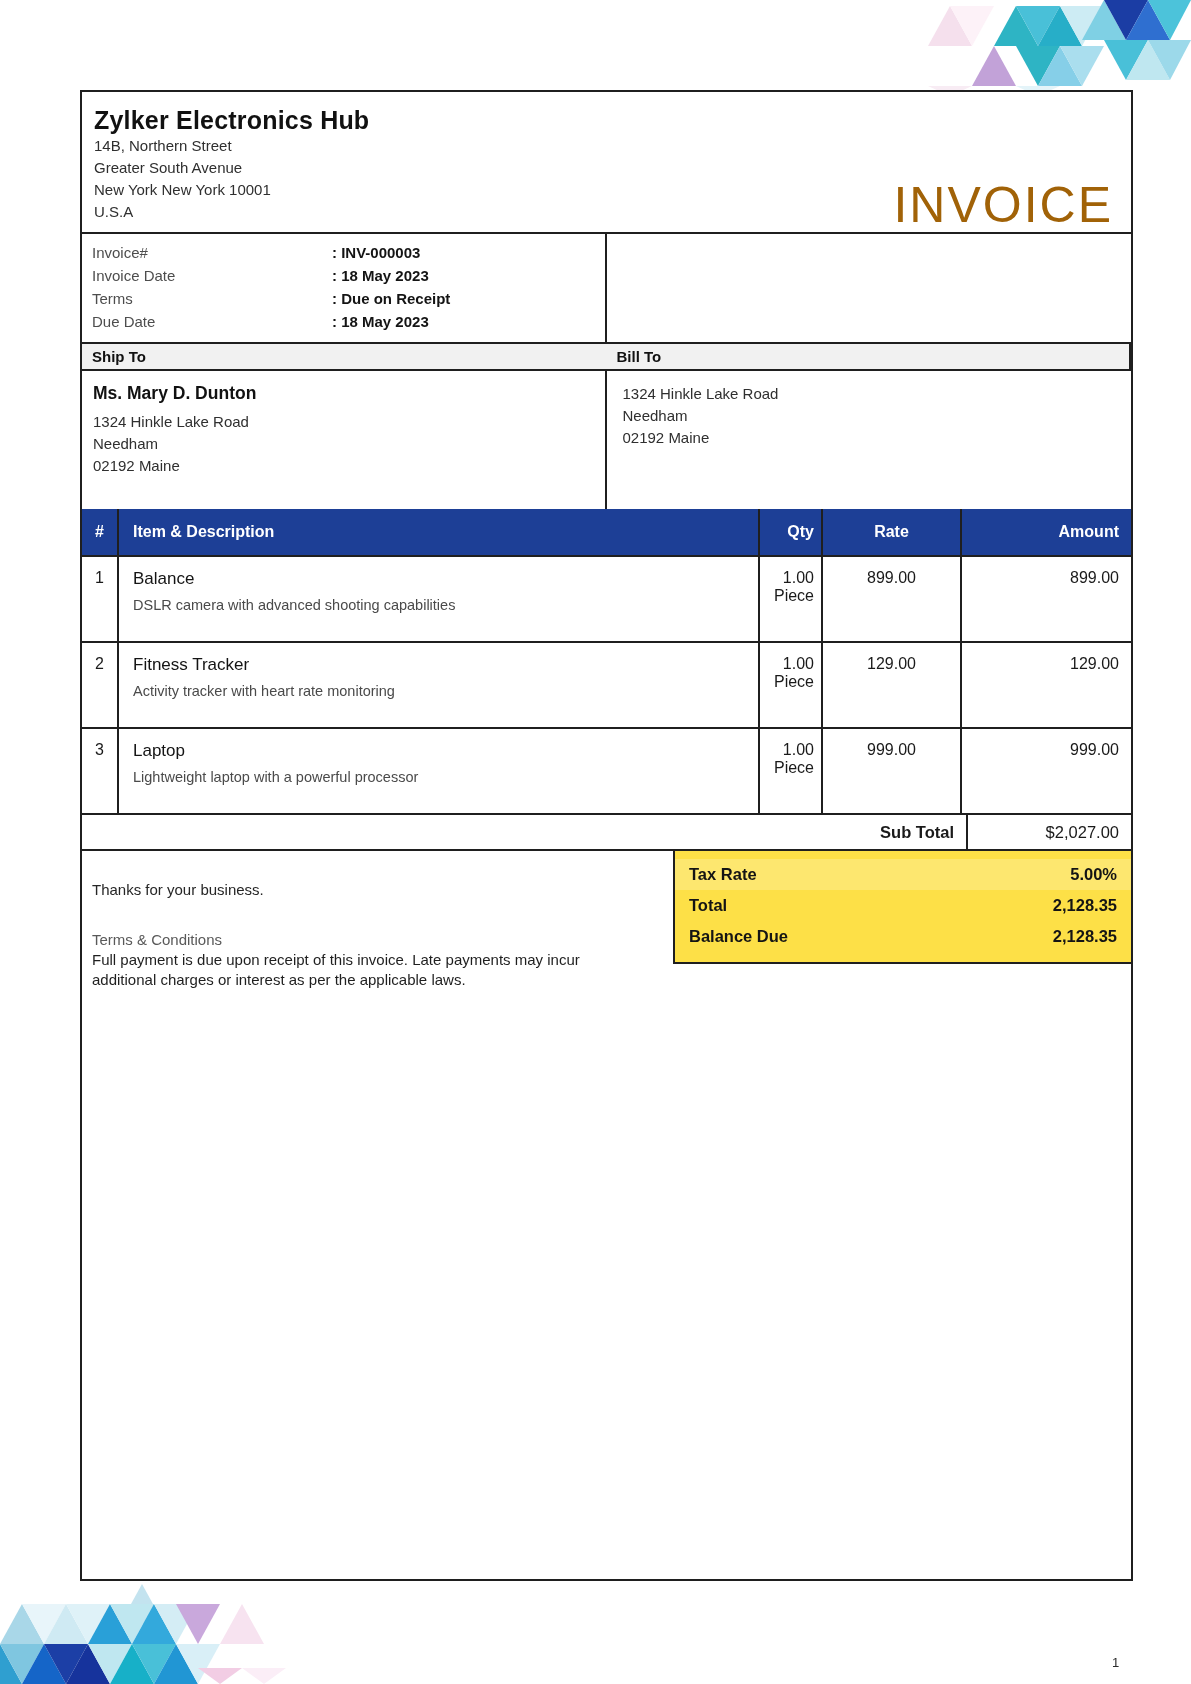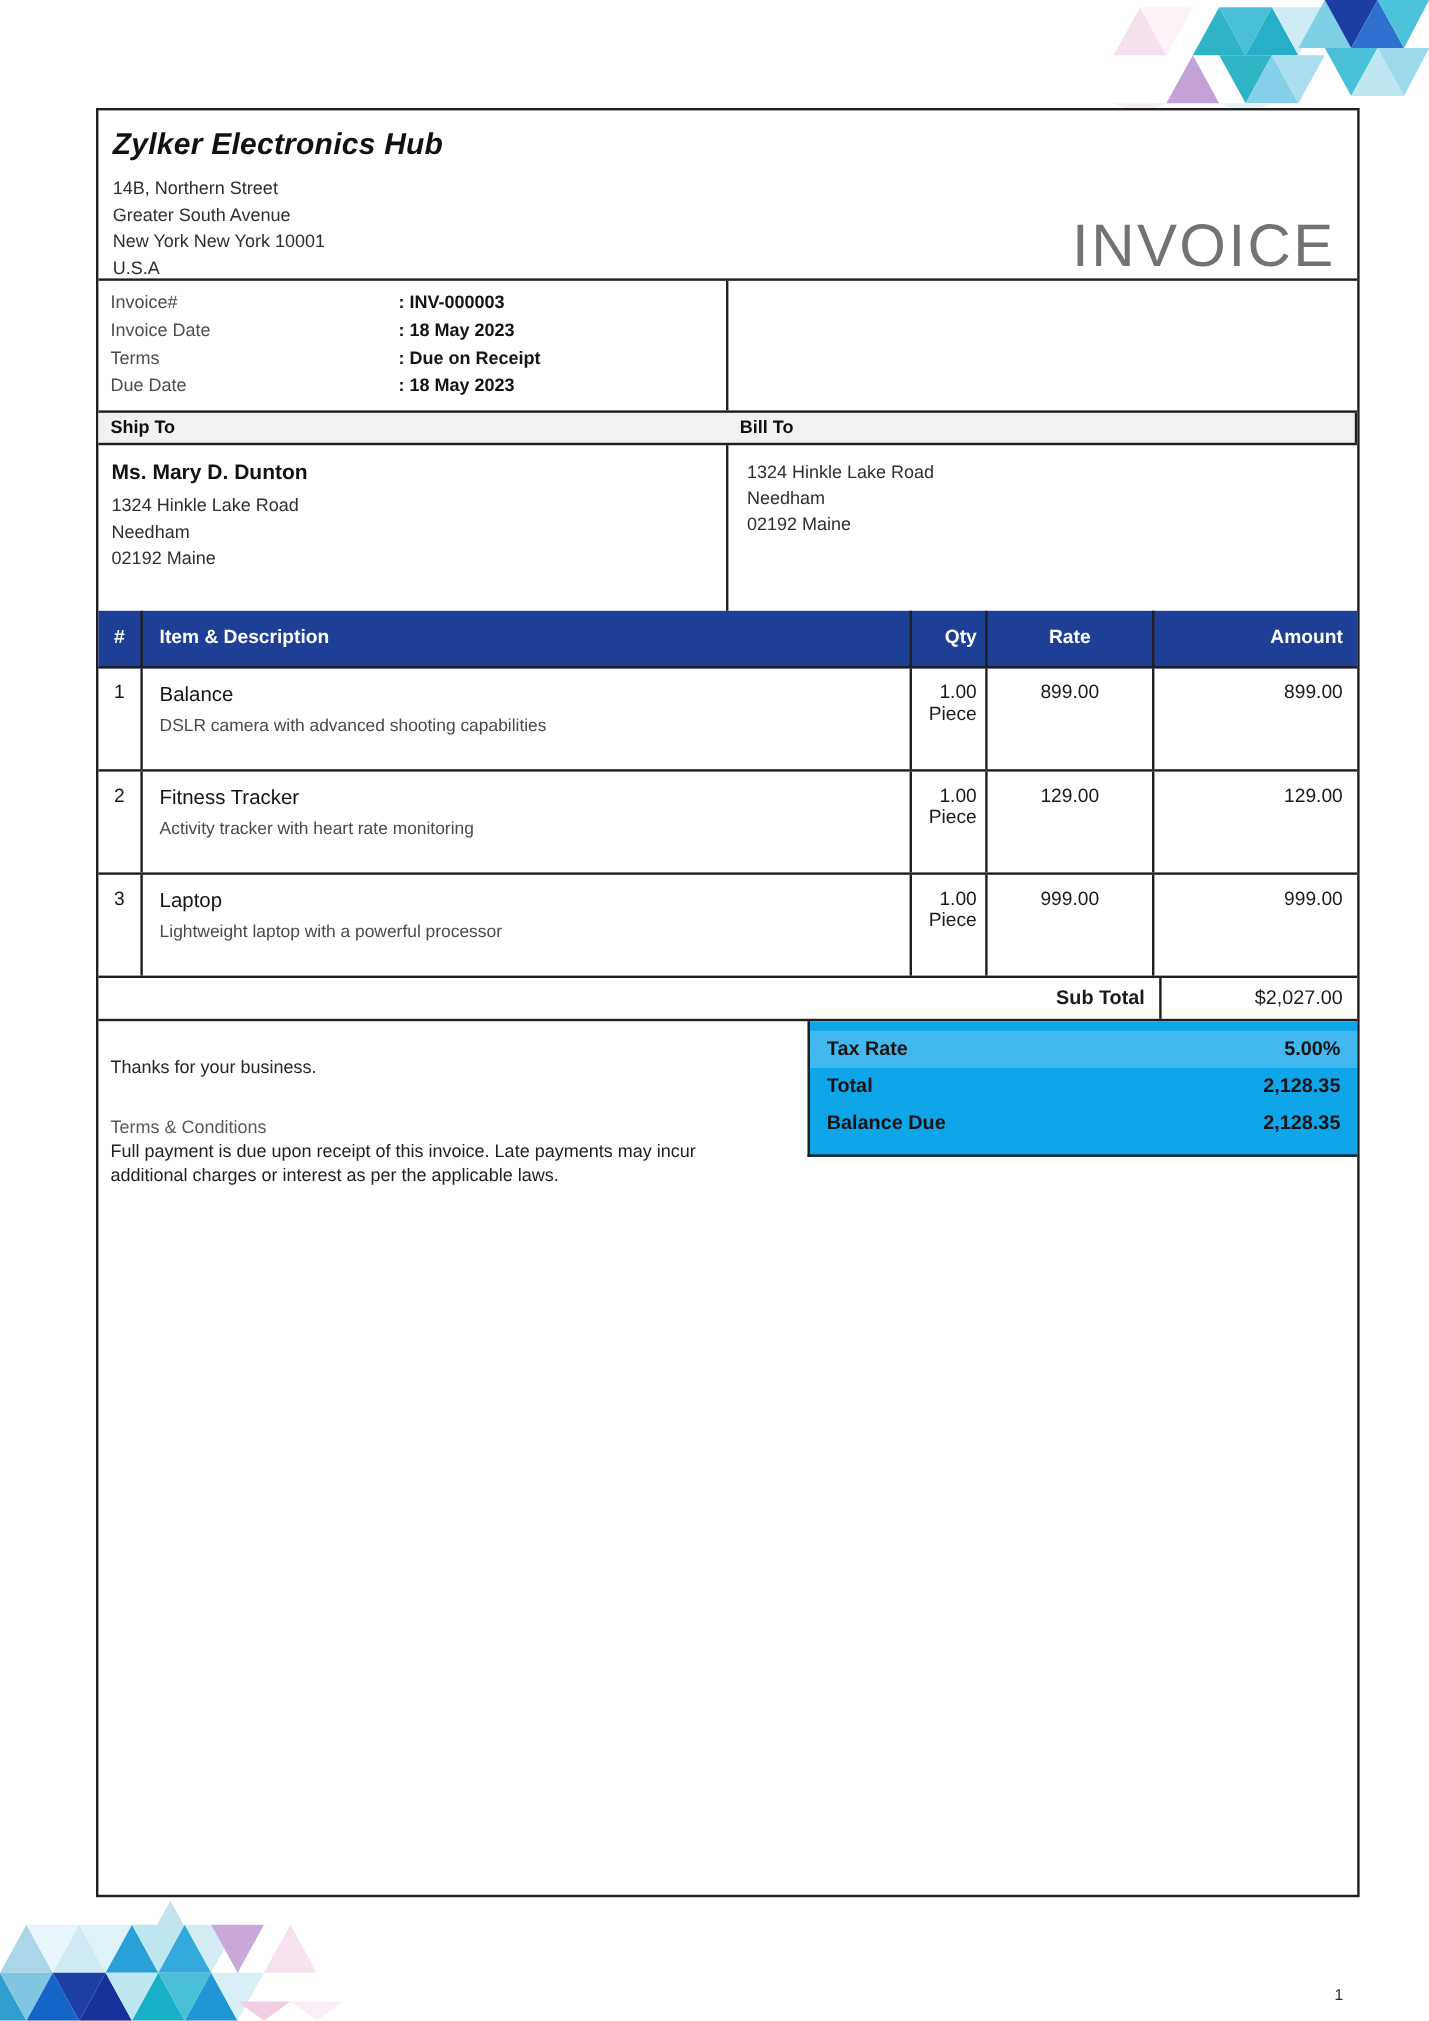--- a/index.html
+++ b/index.html
@@ -6,25 +6,25 @@
   body{
     width:1191px;height:1684px;position:relative;background:#ffffff;
     font-family:"Liberation Sans", sans-serif;color:#1a1a1a;overflow:hidden;
   }
   .invoice-box{
     position:absolute;left:80px;top:90px;width:1053px;height:1491px;
     border:2px solid #1f1f1f;box-sizing:border-box;background:#fff;
   }
   
   .company-header{position:relative;padding:14px 12px 8px 12px;height:118px;}
-  .company-name{font-size:25px;font-weight:bold;color:#111;margin:0 0 12px 0;letter-spacing:.2px;font-style:italic;}
+  .company-name{font-size:25px;font-weight:bold;color:#111;margin:0 0 0 0;letter-spacing:.2px;}
   .addr-line{font-size:15px;color:#2f2f2f;line-height:22px;}
   .invoice-title{
     position:absolute;right:18px;bottom:2px;font-size:50px;font-weight:400;
-    color:#737373;letter-spacing:2px;line-height:1;
+    color:#a16207;letter-spacing:2px;line-height:1;
   }
   
   .meta-section{display:flex;border-top:2px solid #1f1f1f;}
   .meta-left{width:50%;box-sizing:border-box;border-right:2px solid #1f1f1f;padding:7px 10px 9px 10px;}
   .meta-right{width:50%;}
   .meta-row{display:flex;font-size:15px;line-height:23px;gap:12px;}
   .meta-label{width:228px;color:#4d4d4d;}
   .meta-value{font-weight:bold;color:#141414;}
   
   .party-header-row{display:flex;border-top:2px solid #1f1f1f;border-bottom:2px solid #1f1f1f;background:#f1f1f1;}
@@ -59,21 +59,21 @@
   .subtotal-row{display:flex;border-bottom:2px solid #1f1f1f;height:34px;align-items:center;font-size:16.5px;}
   .subtotal-label-cell{flex:0 0 886px;box-sizing:border-box;text-align:right;font-weight:bold;
     padding-right:12px;border-right:2px solid #1f1f1f;height:100%;display:flex;align-items:center;justify-content:flex-end;}
   .subtotal-value-cell{flex:1 1 auto;text-align:right;padding-right:12px;}
   
   .bottom-section{display:flex;align-items:stretch;}
   .footer-notes{flex:1 1 auto;padding:30px 10px 0 10px;}
   .thanks-note{font-size:15px;color:#262626;}
   .terms-heading{font-size:15px;color:#595959;margin-top:33px;}
   .terms-text{font-size:15px;color:#1f1f1f;line-height:20px;max-width:505px;margin-top:2px;}
-  .totals-box{flex:0 0 458px;box-sizing:border-box;background:#0ea5e9;
+  .totals-box{flex:0 0 458px;box-sizing:border-box;background:#fde047;
     border-left:2px solid #1f1f1f;border-bottom:2px solid #1f1f1f;padding:8px 0 10px 0;align-self:flex-start;}
   .total-row{display:flex;justify-content:space-between;padding:6px 14px;font-size:16.5px;font-weight:bold;color:#141414;}
   .total-row.highlight{background:rgba(255,255,255,0.22);}
   
   .mosaic-top-right{position:absolute;top:0;right:0;}
   .mosaic-bottom-left{position:absolute;left:0;bottom:0;}
   .page-number{position:absolute;left:1112px;top:1655px;font-size:13px;color:#2b2b2b;}
 </style>
 </head>
 <body>

